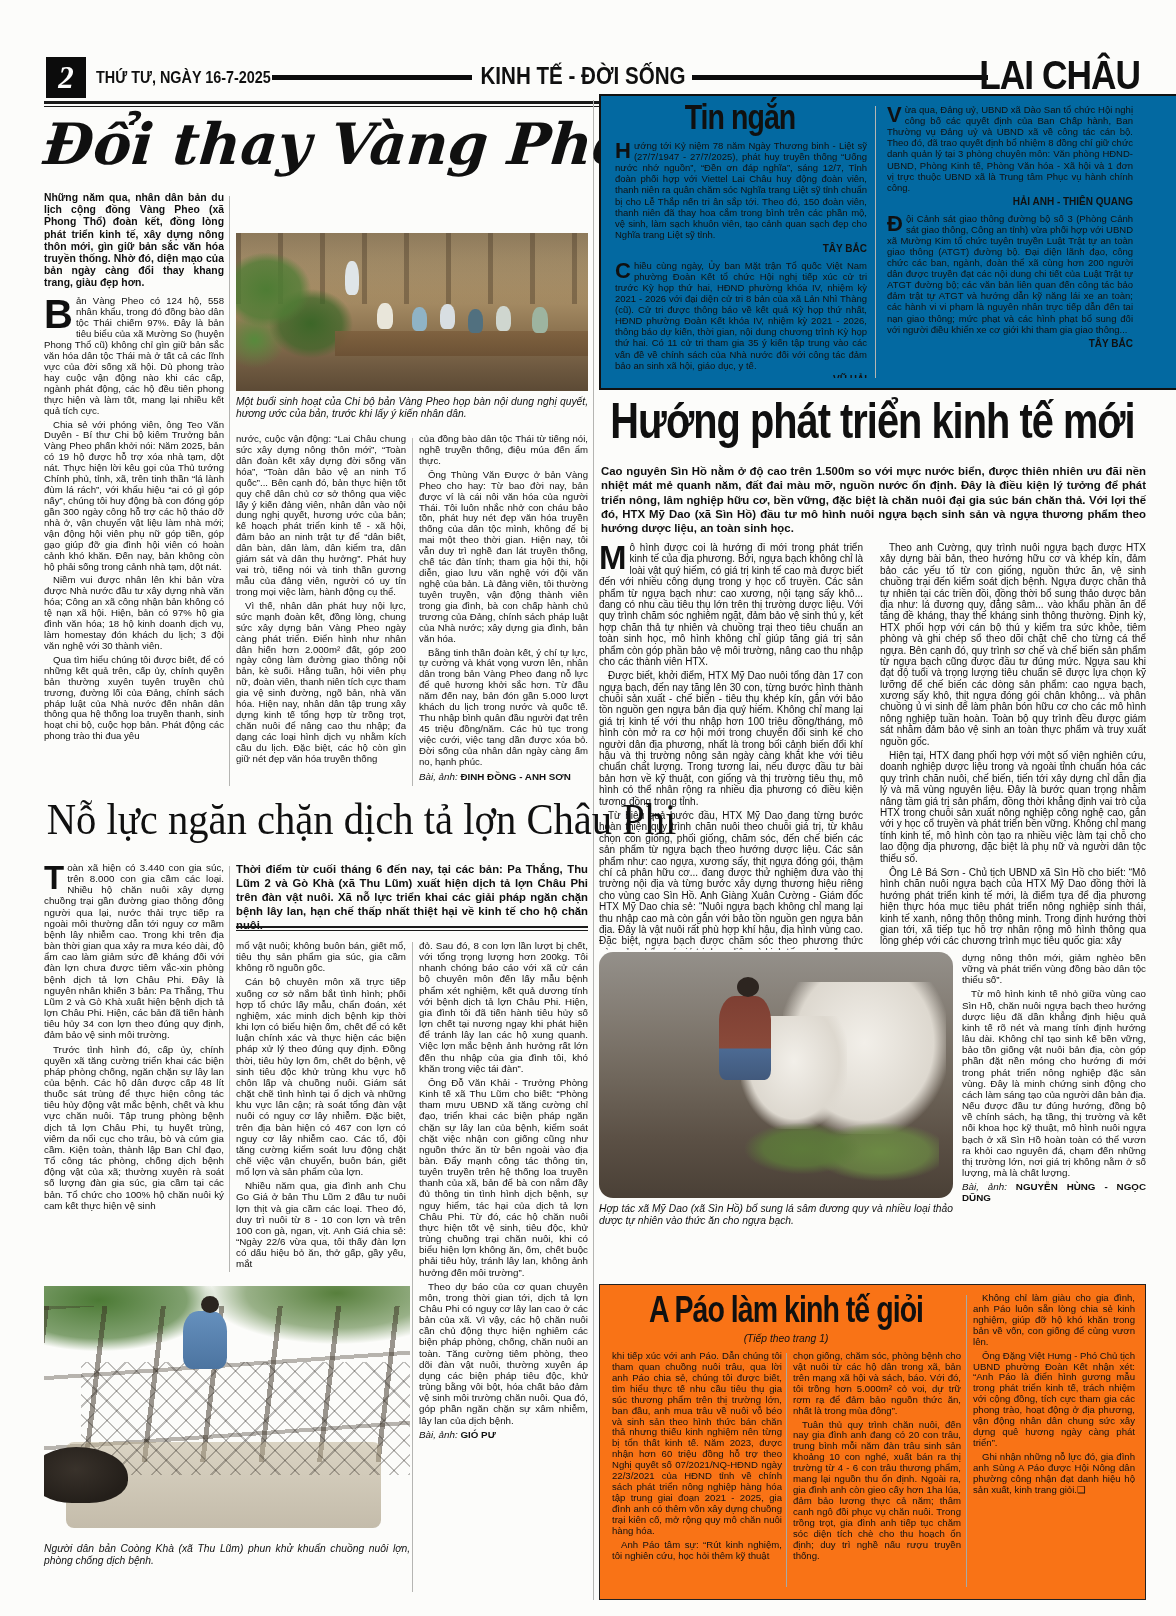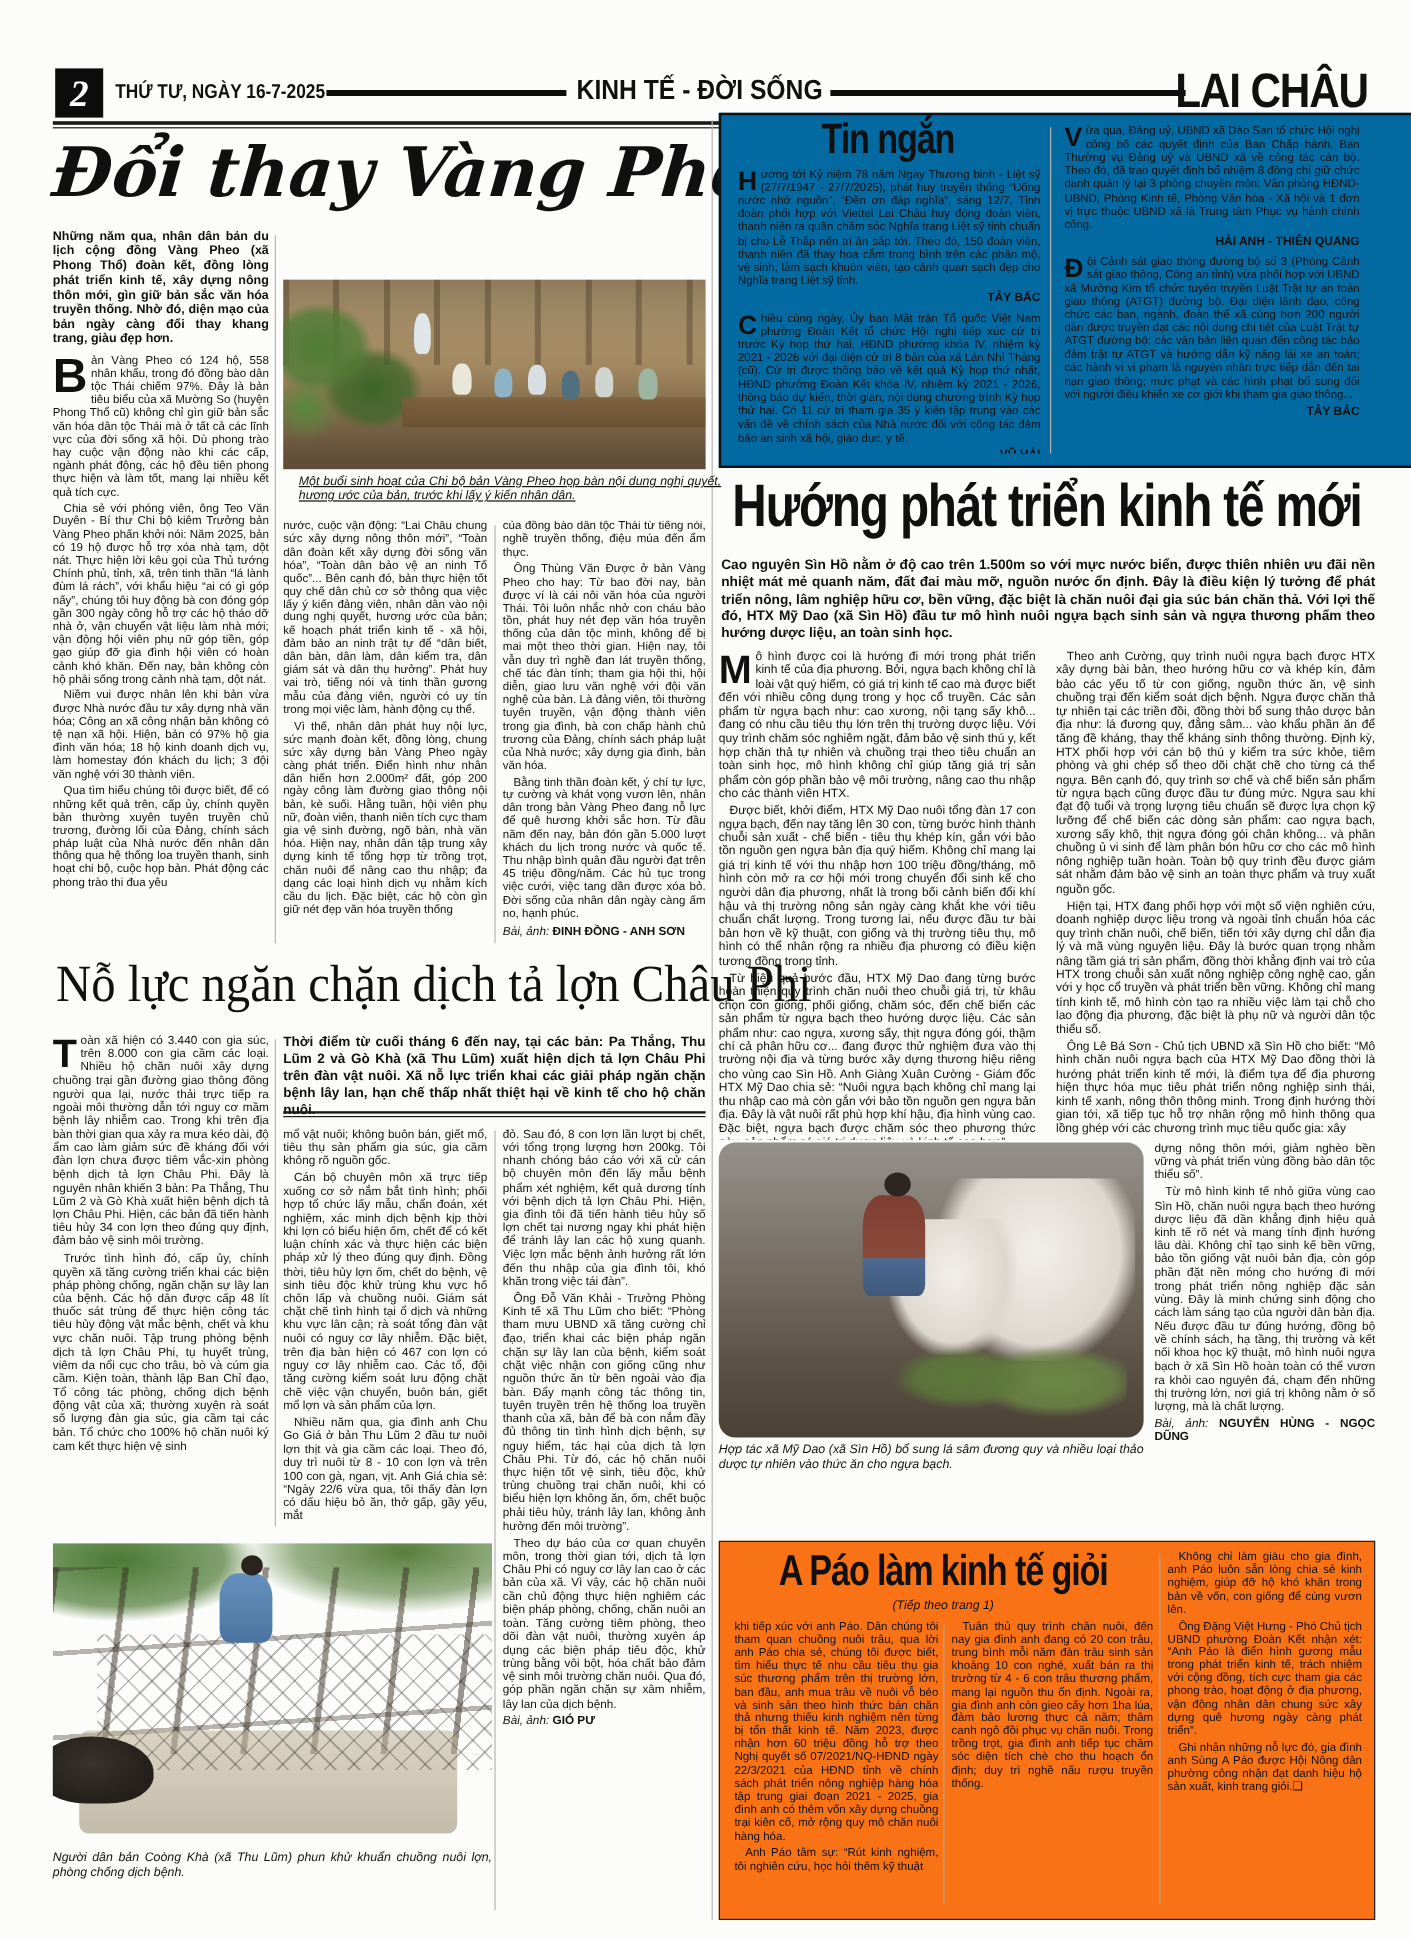--- a/index.html
+++ b/index.html
@@ -100,21 +100,21 @@
     <div class="foliage"></div>
     <div class="table-band"></div>
     <div class="fig" style="left:40%;top:44%;width:16px;height:26px;background:#e9e6da;"></div>
     <div class="fig" style="left:50%;top:47%;width:15px;height:24px;background:#8fb3c6;"></div>
     <div class="fig" style="left:58%;top:45%;width:15px;height:25px;background:#d8dee2;"></div>
     <div class="fig" style="left:66%;top:48%;width:15px;height:24px;background:#51707f;"></div>
     <div class="fig" style="left:74%;top:46%;width:15px;height:25px;background:#cfd6cf;"></div>
     <div class="fig" style="left:84%;top:47%;width:16px;height:26px;background:#9db4a0;"></div>
     <div class="fig" style="left:31%;top:18%;width:14px;height:34px;background:#dfe5e8;"></div>
   </div>
-  <div class="abs caption" style="left:249px;top:396px;width:352px;height:34px;text-decoration:underline;">Một buổi sinh hoạt của Chi bộ bản Vàng Pheo họp bàn nội dung nghị quyết, hương ước của bản, trước khi lấy ý kiến nhân dân.</div>
+  <div class="abs caption" style="left:236px;top:396px;width:352px;height:34px;">Một buổi sinh hoạt của Chi bộ bản Vàng Pheo họp bàn nội dung nghị quyết, hương ước của bản, trước khi lấy ý kiến nhân dân.</div>
 
   <div class="abs col bodytext" style="left:236px;top:434px;width:170px;height:353px;">
     <p class="cont">nước, cuộc vận động: “Lai Châu chung sức xây dựng nông thôn mới”, “Toàn dân đoàn kết xây dựng đời sống văn hóa”, “Toàn dân bảo vệ an ninh Tổ quốc”... Bên cạnh đó, bản thực hiện tốt quy chế dân chủ cơ sở thông qua việc lấy ý kiến đảng viên, nhân dân vào nội dung nghị quyết, hương ước của bản; kế hoạch phát triển kinh tế - xã hội, đảm bảo an ninh trật tự để “dân biết, dân bàn, dân làm, dân kiểm tra, dân giám sát và dân thụ hưởng”. Phát huy vai trò, tiếng nói và tinh thần gương mẫu của đảng viên, người có uy tín trong mọi việc làm, hành động cụ thể.</p>
     <p>Vì thế, nhân dân phát huy nội lực, sức mạnh đoàn kết, đồng lòng, chung sức xây dựng bản Vàng Pheo ngày càng phát triển. Điển hình như nhân dân hiến hơn 2.000m² đất, góp 200 ngày công làm đường giao thông nội bản, kè suối. Hằng tuần, hội viên phụ nữ, đoàn viên, thanh niên tích cực tham gia vệ sinh đường, ngõ bản, nhà văn hóa. Hiện nay, nhân dân tập trung xây dựng kinh tế tổng hợp từ trồng trọt, chăn nuôi để nâng cao thu nhập; đa dạng các loại hình dịch vụ nhằm kích cầu du lịch. Đặc biệt, các hộ còn gìn giữ nét đẹp văn hóa truyền thống</p>
   </div>
 
   <div class="abs vrule" style="left:412px;top:438px;height:348px;"></div>
 
   <div class="abs col bodytext" style="left:419px;top:434px;width:169px;height:353px;">
     <p class="cont">của đồng bào dân tộc Thái từ tiếng nói, nghề truyền thống, điệu múa đến ẩm thực.</p>
@@ -210,20 +210,21 @@
   <div class="abs gray-box" style="left:599px;top:1284px;width:545px;height:314px;">
     <div class="abs cond-title" style="left:10px;top:8px;width:352px;font-size:30px;transform:scale(.95,1.2);">A Páo làm kinh tế giỏi</div>
     <div class="abs" style="left:10px;top:48px;width:352px;text-align:center;font-style:italic;font-size:10.3px;">(Tiếp theo trang 1)</div>
 
     <div class="abs col bodytext" style="left:12px;top:66px;width:170px;height:238px;">
       <p class="cont">khi tiếp xúc với anh Páo. Dẫn chúng tôi tham quan chuồng nuôi trâu, qua lời anh Páo chia sẻ, chúng tôi được biết, tìm hiểu thực tế nhu cầu tiêu thụ gia súc thương phẩm trên thị trường lớn, ban đầu, anh mua trâu về nuôi vỗ béo và sinh sản theo hình thức bán chăn thả nhưng thiếu kinh nghiệm nên từng bị tổn thất kinh tế. Năm 2023, được nhận hơn 60 triệu đồng hỗ trợ theo Nghị quyết số 07/2021/NQ-HĐND ngày 22/3/2021 của HĐND tỉnh về chính sách phát triển nông nghiệp hàng hóa tập trung giai đoạn 2021 - 2025, gia đình anh có thêm vốn xây dựng chuồng trại kiên cố, mở rộng quy mô chăn nuôi hàng hóa.</p>
       <p>Anh Páo tâm sự: “Rút kinh nghiệm, tôi nghiên cứu, học hỏi thêm kỹ thuật</p>
     </div>
     <div class="abs vrule" style="left:186px;top:68px;height:234px;background:#a9a9a5;"></div>
     <div class="abs col bodytext" style="left:193px;top:66px;width:168px;height:238px;">
+      <p class="cont">chọn giống, chăm sóc, phòng bệnh cho vật nuôi từ các hộ dân trong xã, bản trên mạng xã hội và sách, báo. Với đó, tôi trồng hơn 5.000m² cỏ voi, dự trữ rơm rạ để đảm bảo nguồn thức ăn, nhất là trong mùa đông”.</p>
       <p>Tuân thủ quy trình chăn nuôi, đến nay gia đình anh đang có 20 con trâu, trung bình mỗi năm đàn trâu sinh sản khoảng 10 con nghé, xuất bán ra thị trường từ 4 - 6 con trâu thương phẩm, mang lại nguồn thu ổn định. Ngoài ra, gia đình anh còn gieo cấy hơn 1ha lúa, đảm bảo lương thực cả năm; thâm canh ngô đồi phục vụ chăn nuôi. Trong trồng trọt, gia đình anh tiếp tục chăm sóc diện tích chè cho thu hoạch ổn định; duy trì nghề nấu rượu truyền thống.</p>
     </div>
     <div class="abs vrule" style="left:366px;top:10px;height:292px;background:#a9a9a5;"></div>
     <div class="abs col bodytext" style="left:373px;top:8px;width:162px;height:296px;">
       <p>Không chỉ làm giàu cho gia đình, anh Páo luôn sẵn lòng chia sẻ kinh nghiệm, giúp đỡ hộ khó khăn trong bản về vốn, con giống để cùng vươn lên.</p>
       <p>Ông Đặng Việt Hưng - Phó Chủ tịch UBND phường Đoàn Kết nhận xét: “Anh Páo là điển hình gương mẫu trong phát triển kinh tế, trách nhiệm với cộng đồng, tích cực tham gia các phong trào, hoạt động ở địa phương, vận động nhân dân chung sức xây dựng quê hương ngày càng phát triển”.</p>
       <p>Ghi nhận những nỗ lực đó, gia đình anh Sùng A Páo được Hội Nông dân phường công nhận đạt danh hiệu hộ sản xuất, kinh trang giỏi.❑</p>
     </div>
   </div>
 

